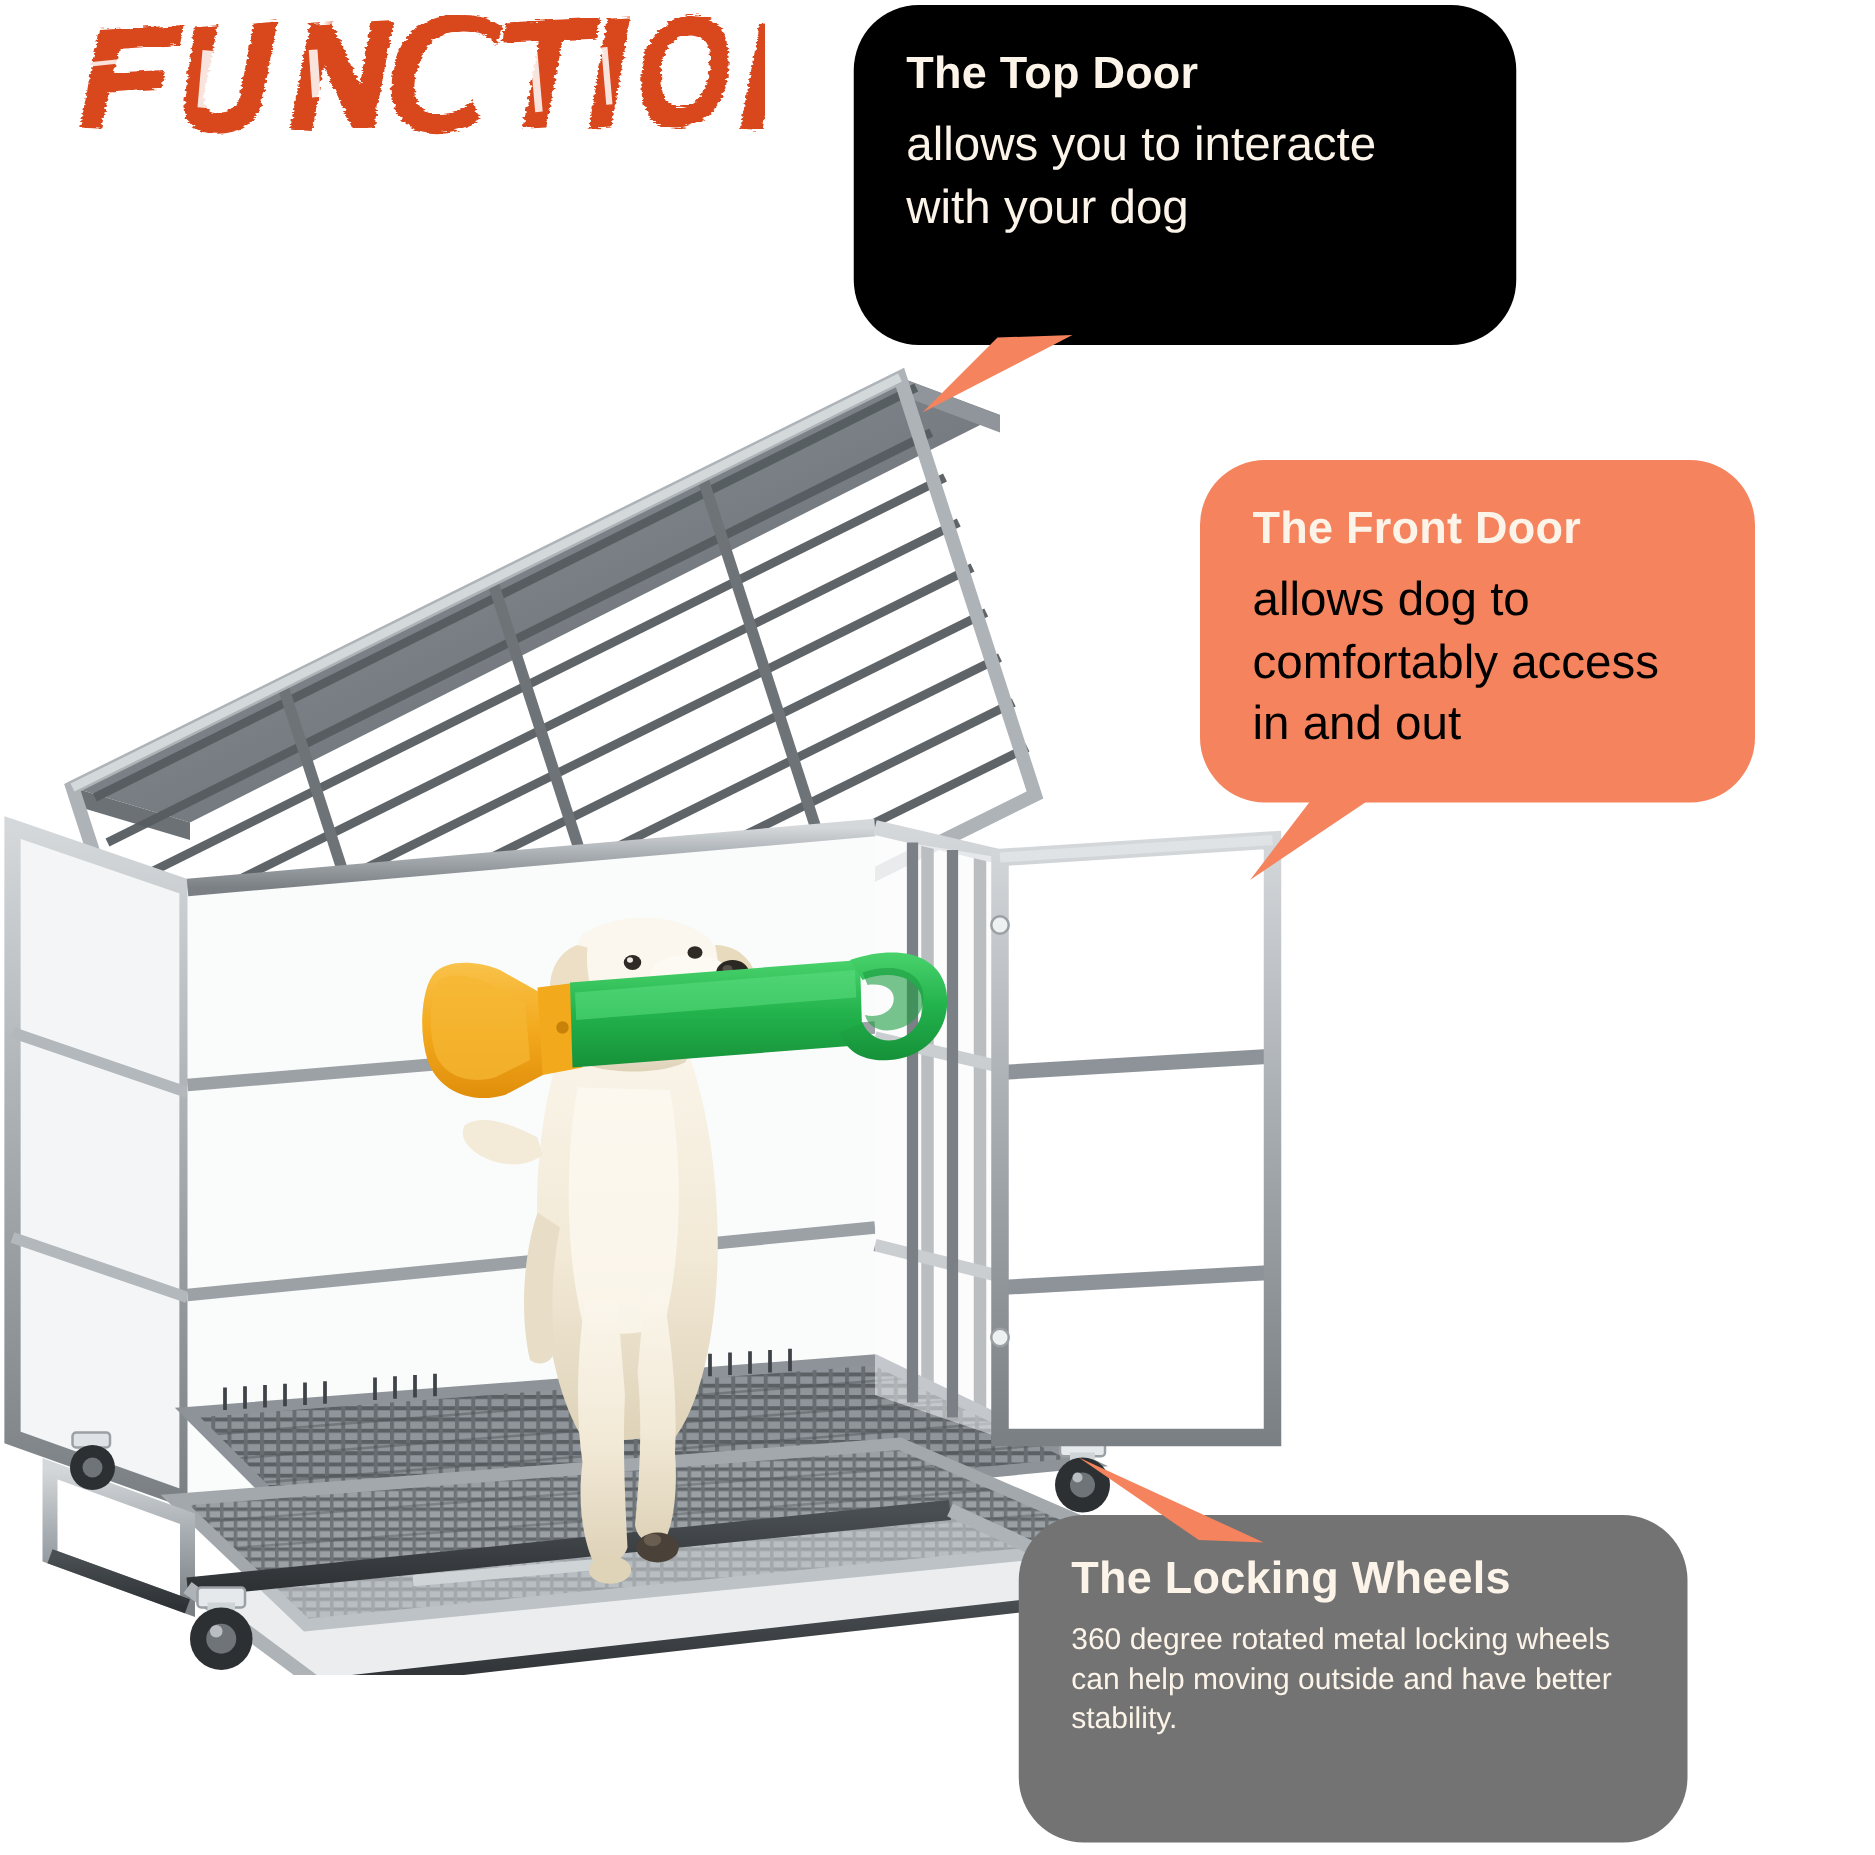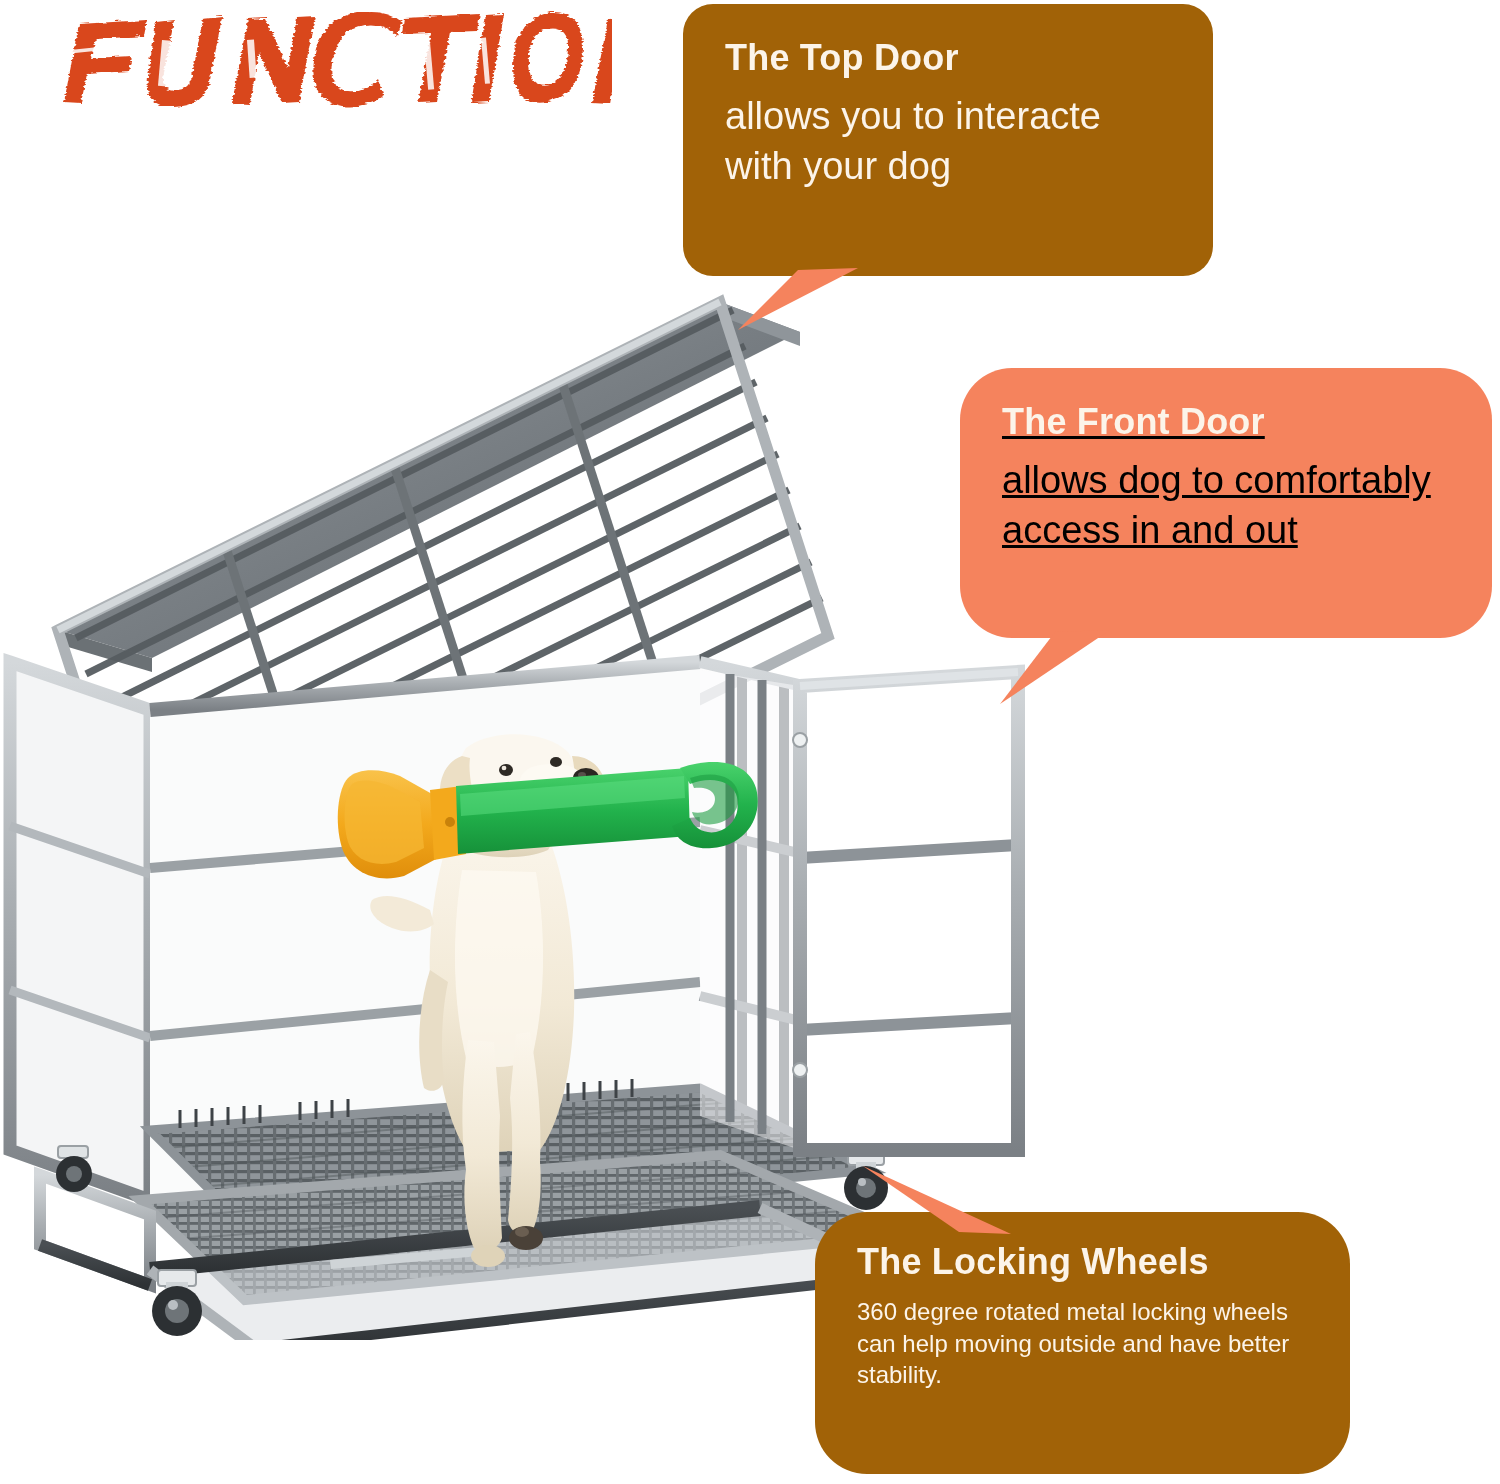--- a/index.html
+++ b/index.html
@@ -39,21 +39,21 @@
     line-height: 1.30;
   }
   .tail { position: absolute; width: 0; height: 0; overflow: visible; }
   .tail svg { display: block; overflow: visible; }
 
   
   #callout-top-door { left: 683px; top: 4px; width: 530px; }
   #callout-top-door .bubble { min-height: 272px; }
   #callout-top-door .tail { left: 55px; top: 264px; }
   
-  #callout-front-door { left: 960px; top: 368px; width: 532px; text-decoration: underline; }
+  #callout-front-door { left: 960px; top: 368px; width: 444px; }
   #callout-front-door .bubble { min-height: 270px; }
   #callout-front-door .tail { left: 40px; top: 262px; }
   
   #callout-locking-wheels { left: 815px; top: 1212px; width: 535px; }
   #callout-locking-wheels .bubble { min-height: 262px; padding-top: 30px; }
   #callout-locking-wheels .tail { left: 48px; top: -46px; }
   #callout-locking-wheels .bd { font-size: 24px; line-height: 1.30; }
 
   
   #product { position: absolute; left: 0px; top: 270px; width: 1040px; height: 1070px; }
@@ -425,21 +425,21 @@
                  C718,524 710,516 694,518 Z" fill="#1E9C42" opacity=".6"></path>
       </g>
 
       <g>
         <line x1="150" y1="440" x2="150" y2="945" stroke="url(#gFrame)" stroke-width="15"></line>
       </g>
     </svg>
   </div>
 
   <div class="callout" id="callout-top-door">
-    <div class="bubble" style="background: #a16207; border-radius: 30px;">
+    <div class="bubble" style="background: #000000;">
       <div class="hd" style="color: rgb(252, 244, 233);">The Top Door</div>
       <div class="bd" style="color: rgb(252, 244, 233);">allows you to interacte with your dog</div>
     </div>
     <div class="tail">
       <svg width="180" height="70" viewBox="0 0 180 70">
         <path d="M120,0 L60,2 L0,62 Z" fill="#F5835D"></path>
       </svg>
     </div>
   </div>
 
@@ -449,21 +449,21 @@
       <div class="bd" style="color: #000000;">allows dog to comfortably access in and out</div>
     </div>
     <div class="tail">
       <svg width="150" height="80" viewBox="0 0 150 80">
         <path d="M110,0 L55,2 L0,74 Z" fill="#F5835D"></path>
       </svg>
     </div>
   </div>
 
   <div class="callout" id="callout-locking-wheels">
-    <div class="bubble" style="background: #a16207;">
+    <div class="bubble" style="background: #737373;">
       <div class="hd" style="color: rgb(252, 244, 233);">The Locking Wheels</div>
       <div class="bd" style="color: rgb(252, 244, 233);">360 degree rotated metal locking wheels can help moving outside and have better stability.</div>
     </div>
     <div class="tail">
       <svg width="160" height="70" viewBox="0 0 160 70">
         <path d="M0,0 L96,66 L148,68 Z" fill="#F5835D"></path>
       </svg>
     </div>
   </div>
 

